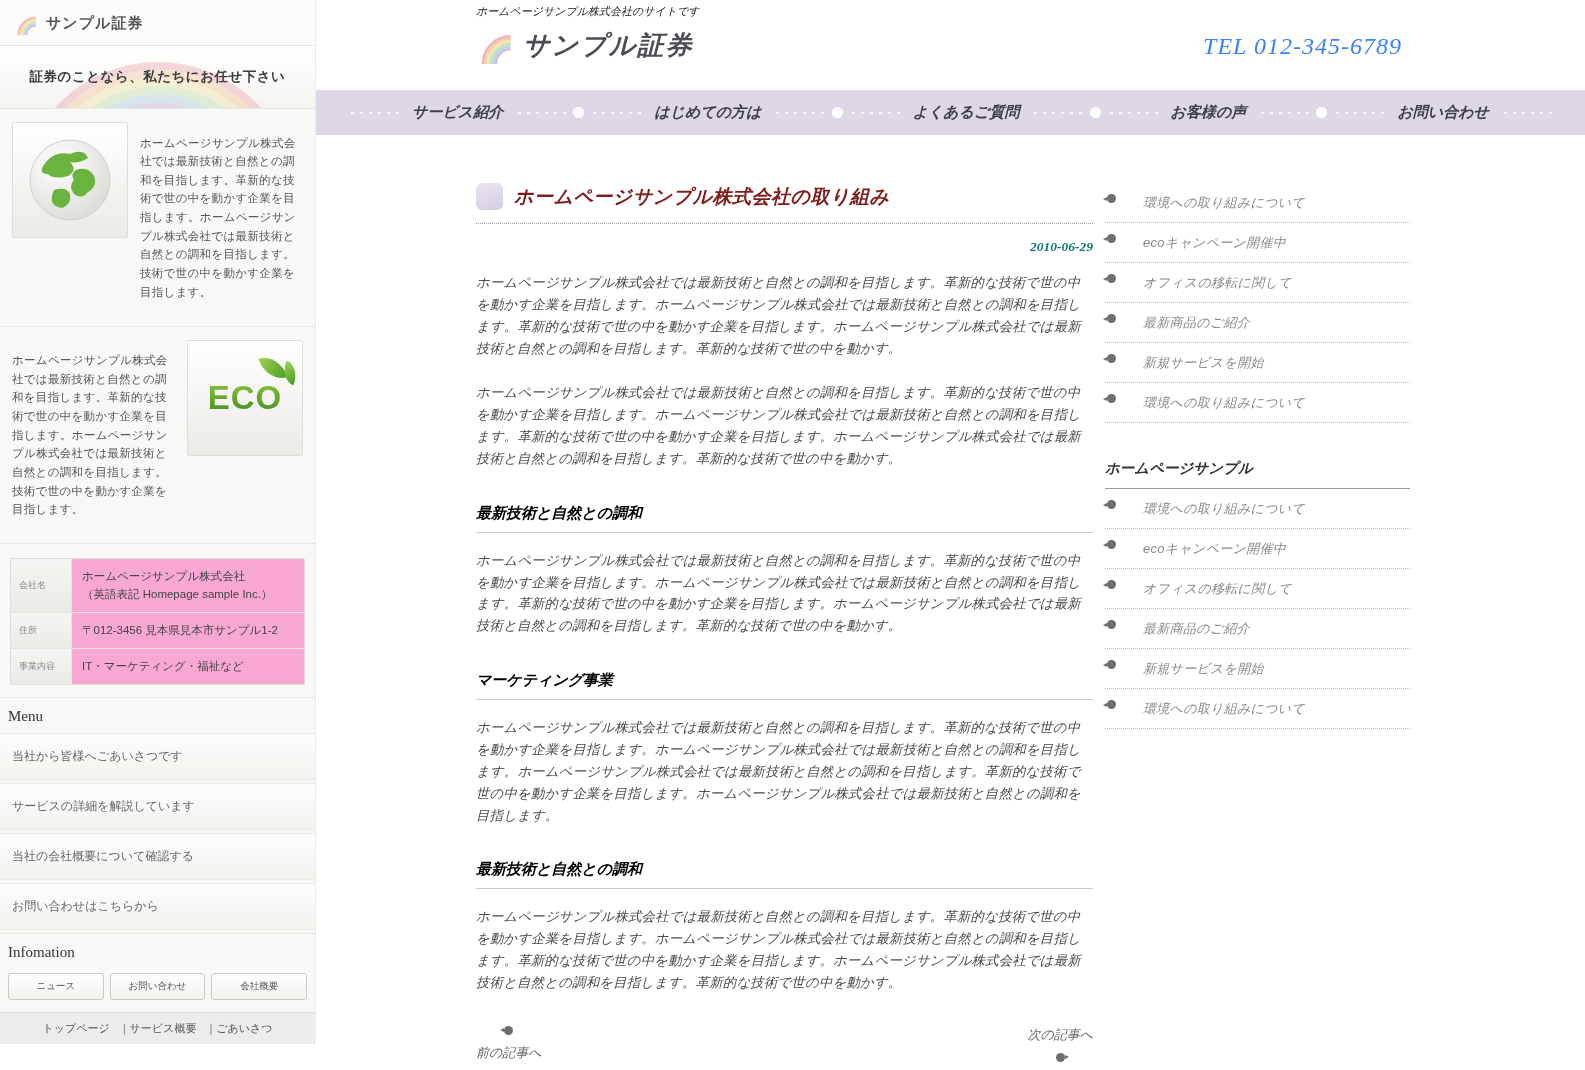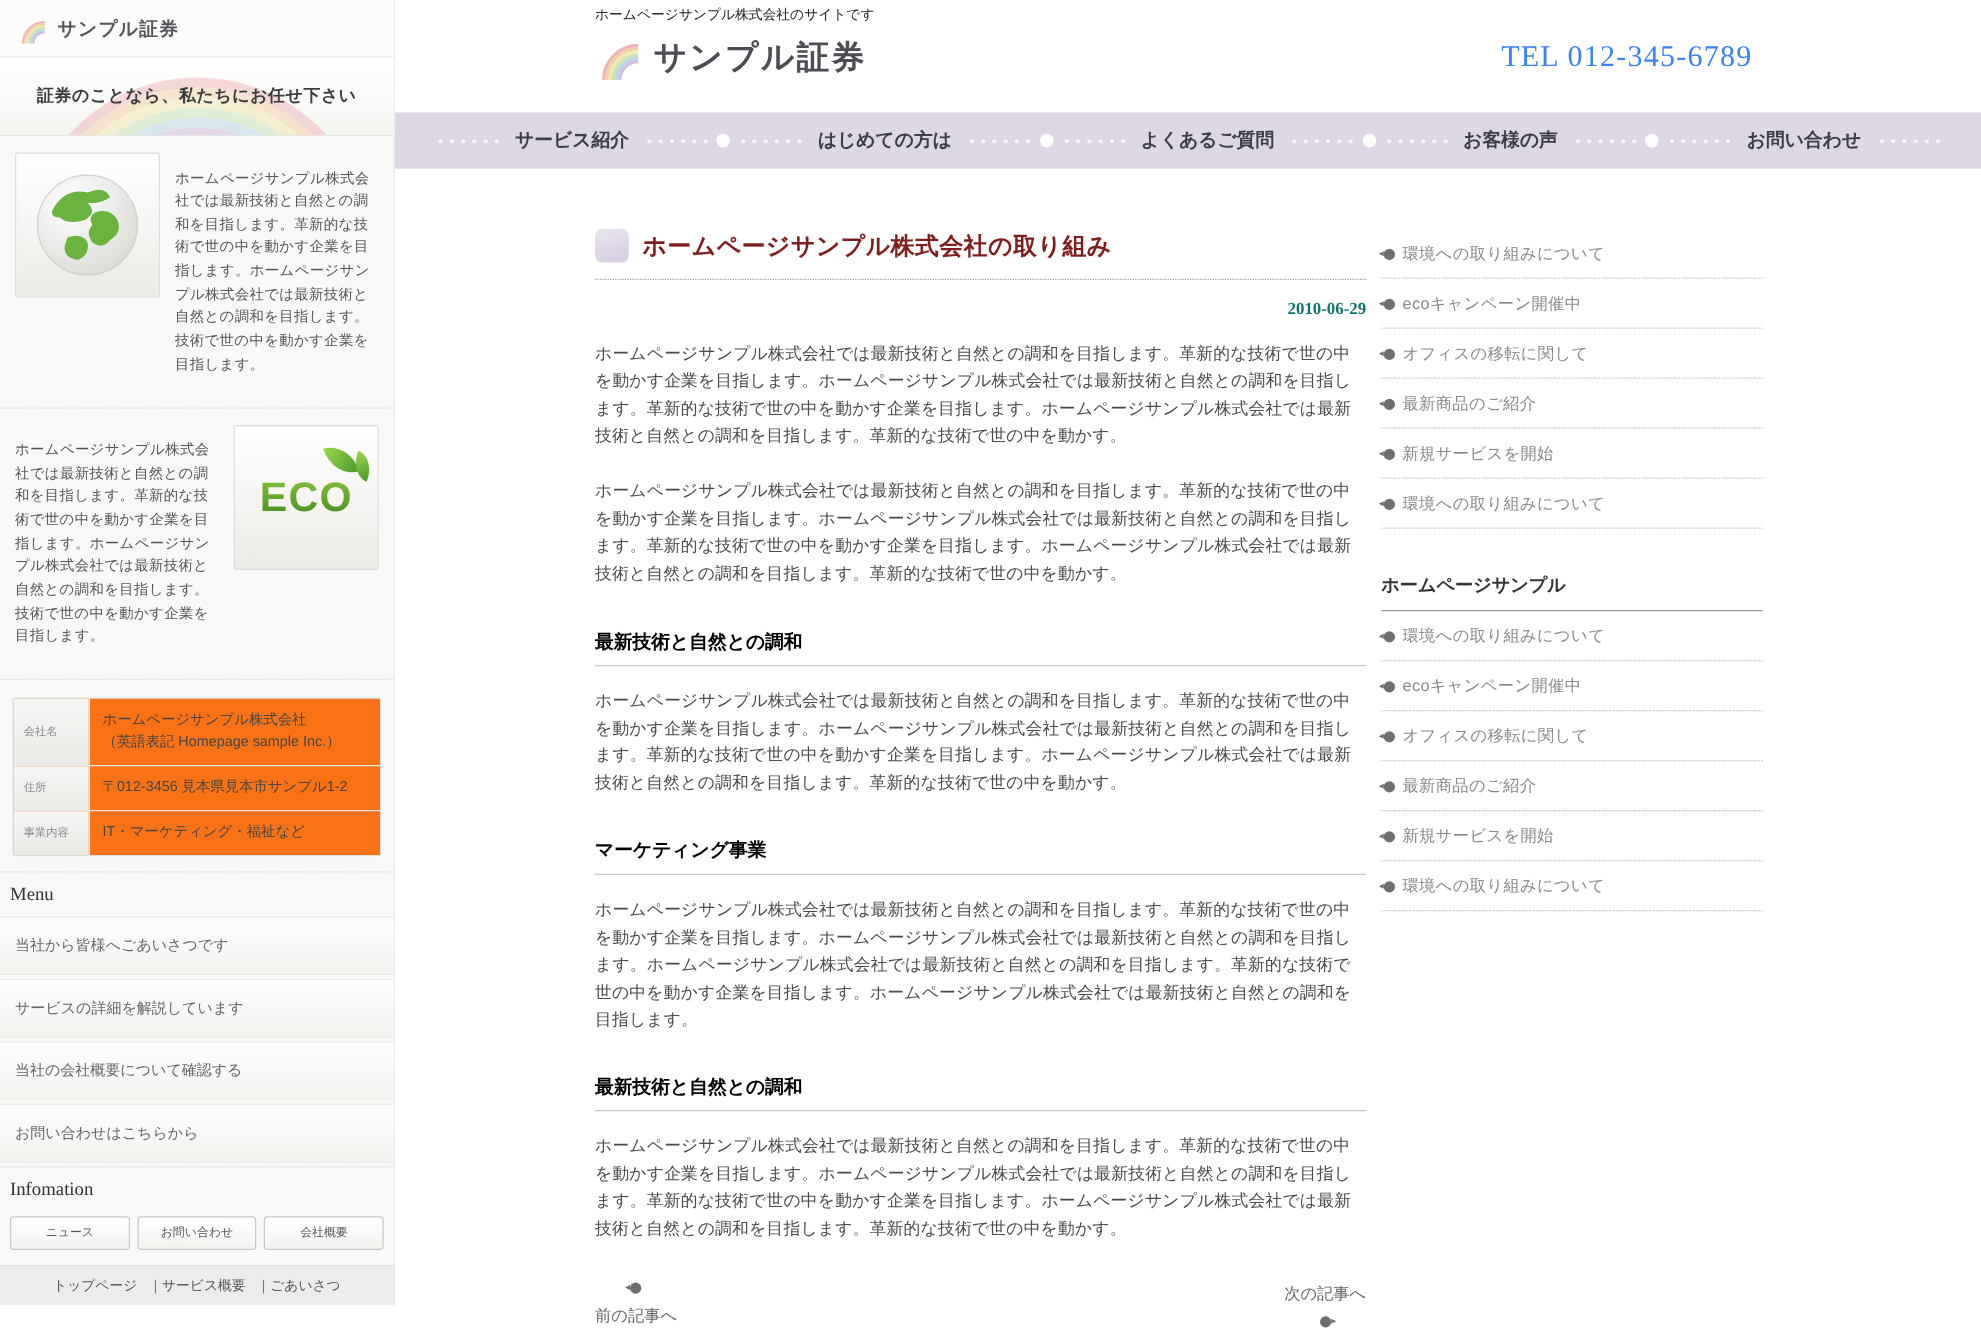--- a/index.html
+++ b/index.html
@@ -14,34 +14,34 @@
   .lbanner svg{position:absolute;left:0;top:0;}
   .lbanner .btxt{position:relative;display:block;text-align:center;padding-top:22px;font-size:13.5px;font-weight:bold;color:#3c3c3c;letter-spacing:.5px;}
   .lsec{display:flex;gap:12px;padding:13px 12px;border-bottom:1px dotted #d7d7d3;}
   .imgbox{width:114px;height:114px;flex:none;background:linear-gradient(#ffffff,#eceae6);border:1px solid #ddd;border-radius:2px;display:flex;align-items:center;justify-content:center;}
   .ltxt{font-size:11.5px;line-height:1.62;color:#555;letter-spacing:.3px;}
   .eco-wrap{position:relative;display:flex;align-items:center;justify-content:center;width:100%;height:100%;}
   .eco-word{font-size:33px;font-weight:bold;letter-spacing:1px;background:linear-gradient(#8cc63e,#3d8a1e);-webkit-background-clip:text;background-clip:text;color:transparent;}
   .leaf{position:absolute;background:linear-gradient(135deg,#9ed34f,#4a9c2a);border-radius:0 100% 0 100%;}
   .leaf1{width:22px;height:26px;right:18px;top:14px;transform:rotate(-18deg);}
   .leaf2{width:16px;height:20px;right:4px;top:22px;transform:rotate(24deg);}
-  .ctable{margin:14px 10px 12px;background:#f97316;border:1px solid #ddd;border-radius:2px;}
+  .ctable{margin:14px 10px 12px;background:#f9a8d4;border:1px solid #ddd;border-radius:2px;}
   .crow{display:flex;border-bottom:1px solid #e4e4e1;}
   .crow:last-child{border-bottom:none;}
   .chead{width:52px;flex:none;background:linear-gradient(#f5f5f3,#e9e9e6);font-size:9px;color:#888;display:flex;align-items:center;padding-left:8px;border-right:1px solid #e4e4e1;}
   .cval{padding:9px 10px;font-size:11.5px;color:#444;line-height:1.5;}
   .side-title{font-family:"Liberation Serif","DejaVu Serif",serif;font-size:15px;color:#333;padding:10px 8px 8px;border-top:1px dotted #d7d7d3;}
   .menu-item{display:block;padding:14px 12px;font-size:12px;color:#666;background:linear-gradient(#fdfdfc,#f2f2ef);border-top:1px solid #e9e9e6;border-bottom:1px solid #e9e9e6;margin-bottom:3px;cursor:pointer;}
   .info-btns{display:flex;gap:6px;padding:4px 8px 12px;}
   .info-btn{flex:1;text-align:center;font-size:9.5px;color:#555;background:linear-gradient(#ffffff,#f1f1ee);border:1px solid #c9c9c5;border-radius:3px;padding:6px 0;cursor:pointer;}
   .lfoot-links{background:#ececea;border-top:1px solid #ddd;text-align:center;font-size:11px;color:#555;padding:8px 0;}
   .lfoot-links span{margin:0 3px;cursor:pointer;}
 
   
-  .main{flex:1;background:#fff;}
+  .main{flex:1;background:#fff;font-style:italic;}
   .mhead{position:relative;height:90px;}
   .tagline{position:absolute;top:4px;left:160px;font-size:11px;color:#222;}
   .logo-row{position:absolute;top:26px;left:160px;display:flex;align-items:center;gap:9px;cursor:pointer;}
   .logo-row .lg-txt{font-size:26px;font-weight:bold;color:#4c4c54;letter-spacing:2px;}
   .tel{position:absolute;top:33px;right:183px;font-family:"Liberation Serif","DejaVu Serif",serif;font-size:24px;color:#3b82f6;letter-spacing:1px;}
 
   .nav{height:45px;background:#ddd7e6;display:flex;align-items:center;padding:0 26px;}
   .nav-item{font-size:15px;font-weight:bold;color:#3e3e46;white-space:nowrap;cursor:pointer;padding:0 6px;}
   .dots{flex:1;height:4px;margin:0 6px;background-image:radial-gradient(circle,rgba(255,255,255,.9) 1.4px,rgba(255,255,255,0) 1.5px);background-size:9px 4px;background-position:left center;background-repeat:repeat-x;}
   .nav-dot{width:11px;height:11px;border-radius:50%;background:#fff;flex:none;}
@@ -57,21 +57,21 @@
   .pager{display:flex;justify-content:space-between;margin-top:32px;}
   .pglink{display:flex;align-items:center;gap:9px;font-size:13px;color:#666;cursor:pointer;flex-direction:column;}
 
   .bul{position:relative;width:9px;height:9px;border-radius:50%;background:#6e6e6e;flex:none;}
   .bul::before{content:'';position:absolute;top:2.5px;left:-4px;border-style:solid;border-width:2px 4px 2px 0;border-color:transparent #6e6e6e transparent transparent;}
   .bul.right::before{left:auto;right:-4px;border-width:2px 0 2px 4px;border-color:transparent transparent transparent #6e6e6e;}
 
   .rightcol{width:305px;margin-left:auto;}
   .r-h3{font-size:14.5px;font-weight:bold;color:#333;padding-bottom:10px;border-bottom:1px solid #9a9a9a;}
   .r-sec2{margin-top:36px;}
-  .side-link{display:flex;align-items:center;gap:6px;padding:11px 2px 10px;border-bottom:1px dotted #bbb;font-size:13px;color:#888;cursor:pointer;letter-spacing:.3px;}
+  .side-link{display:flex;align-items:flex-start;gap:27px;padding:11px 2px 10px;border-bottom:1px dotted #bbb;font-size:13px;color:#888;cursor:pointer;letter-spacing:.3px;}
 </style>
 </head>
 <body>
 
 <div class="page">
 
   <aside class="lside">
     <div class="lside-logo">
       <svg width="24" height="24" viewBox="0 0 44 44">
         <path d="M8 44 A32 32 0 0 1 40 12" fill="none" stroke="#efb3b8" stroke-width="3"></path>

